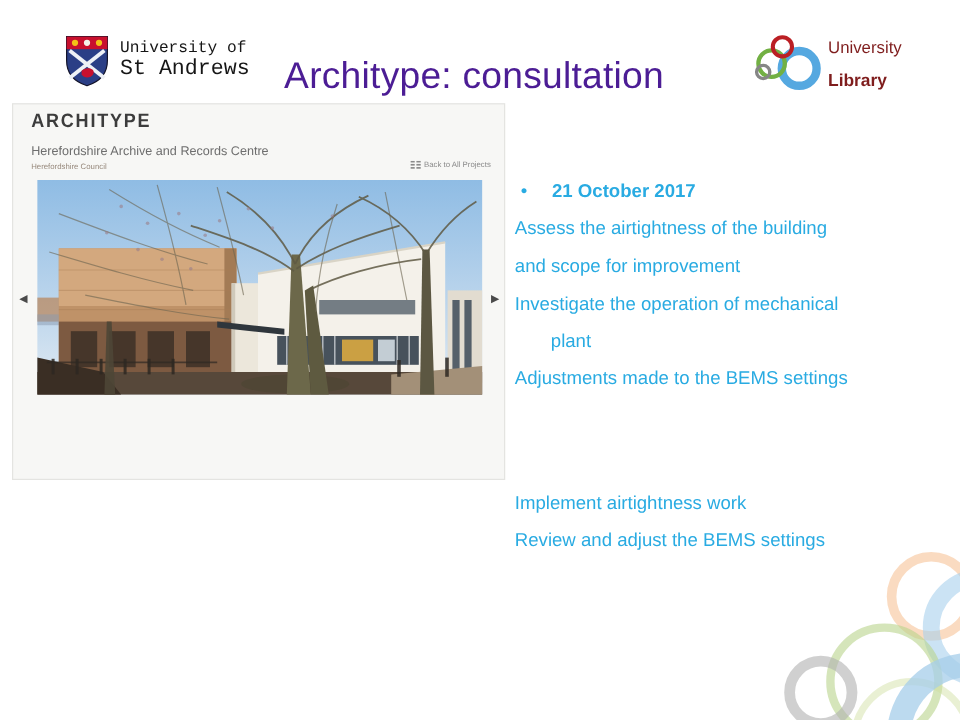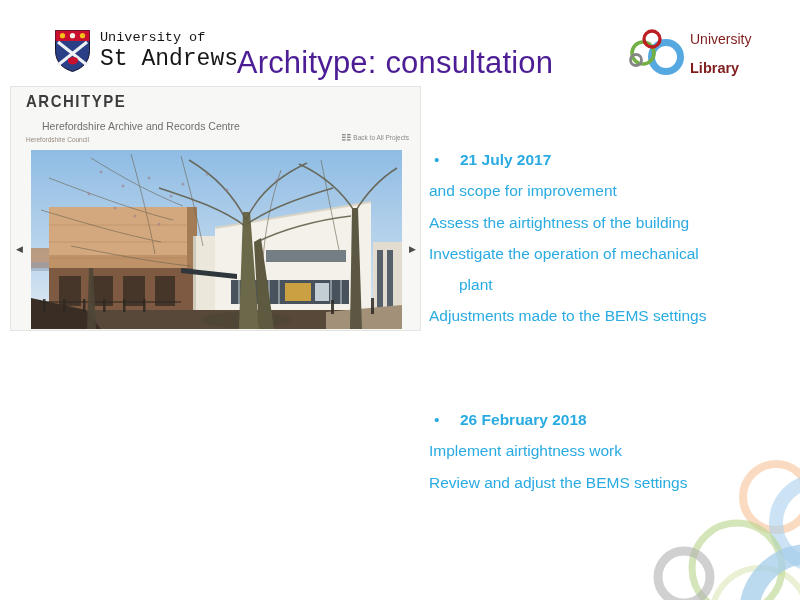--- a/index.html
+++ b/index.html
@@ -5,39 +5,39 @@
   html,body{margin:0;padding:0;}
   body{
     width:800px;height:600px;position:relative;overflow:hidden;
     background:#ffffff;font-family:"Liberation Sans",sans-serif;
     -webkit-font-smoothing:antialiased;
   }
   
   .sta-logo{position:absolute;left:54px;top:29px;display:flex;align-items:center;gap:9px;}
   .sta-text{font-family:Liberation Mono, monospace;color:#161616;line-height:1.05;}
   .sta-line1{font-size:13.5px;}
-  .sta-line2{font-size:23px;margin-top:1px;}
+  .sta-line2{font-size:18px;margin-top:1px;}
   .slide-title{
     position:absolute;left:175px;top:45px;width:440px;text-align:center;
     font-size:31px;color:#4c1d95;letter-spacing:0.2px;
   }
   .lib-logo{position:absolute;left:623px;top:26px;display:flex;align-items:center;gap:5px;}
   .lib-text{color:#7f1d1d;line-height:1.15;}
   .lib-line1{font-size:14px;font-weight:400;}
   .lib-line2{font-size:14.5px;font-weight:700;margin-top:13px;}
   
   .site-panel{
-    position:absolute;left:10px;top:86px;width:411px;height:245px;
+    position:absolute;left:10px;top:86px;width:411px;height:314px;
     background:#f7f7f5;border:1px solid #e4e4e1;box-sizing:border-box;
   }
   .site-brand{
     position:absolute;left:15px;top:5px;font-size:15px;font-weight:900;
     letter-spacing:1.5px;color:#3c3c3c;transform:scaleY(1.08);transform-origin:top left;
   }
-  .site-heading{position:absolute;left:15px;top:33px;font-size:10.5px;color:#6e6e6e;margin-left:16px;}
+  .site-heading{position:absolute;left:15px;top:33px;font-size:10.5px;color:#6e6e6e;}
   .site-sub{position:absolute;left:15px;top:49px;font-size:6.5px;color:#97897c;}
   .back-link{
     position:absolute;right:11px;top:47px;font-size:6.5px;color:#8a8a8a;
     display:flex;align-items:center;gap:2px;cursor:pointer;
   }
   .photo-wrap{position:absolute;left:20px;top:63px;width:371px;height:179px;}
   .carousel-arrow{
     position:absolute;top:158px;font-size:9px;color:#4a4a4a;cursor:pointer;line-height:9px;
   }
   .arrow-prev{left:5px;}
@@ -232,25 +232,24 @@
 <svg class="deco" width="160" height="160" viewBox="640 440 160 160">
   <circle cx="776" cy="497" r="33" fill="none" stroke="#f5bd8e" stroke-width="8" opacity="0.55"></circle>
   <circle cx="818" cy="523" r="42" fill="none" stroke="#a8d0ec" stroke-width="14" opacity="0.6"></circle>
   <circle cx="737" cy="568" r="45" fill="none" stroke="#b9d48c" stroke-width="7" opacity="0.6"></circle>
   <circle cx="684" cy="577" r="26" fill="none" stroke="#b0b0b0" stroke-width="9" opacity="0.6"></circle>
   <circle cx="760" cy="616" r="48" fill="none" stroke="#cede9e" stroke-width="6" opacity="0.45"></circle>
   <circle cx="809" cy="614" r="60" fill="none" stroke="#a6cde9" stroke-width="20" opacity="0.75"></circle>
 </svg>
 
 <div class="bullet-group group-1">
-  <div class="date-line"><span class="bullet-dot">•</span><span>21 July 2017</span></div>
+  <div class="date-line"><span class="bullet-dot">•</span><span>21 October 2017</span></div>
+  <div>Assess the airtightness of the building</div>
   <div>and scope for improvement</div>
-  <div>Assess the airtightness of the building</div>
   <div>Investigate the operation of mechanical</div>
   <div class="indent">plant</div>
   <div>Adjustments made to the BEMS settings</div>
 </div>
 
 <div class="bullet-group group-2">
-  <div class="date-line"><span class="bullet-dot">•</span><span>26 February 2018</span></div>
   <div>Implement airtightness work</div>
   <div>Review and adjust the BEMS settings</div>
 </div>
 
 </body></html>

